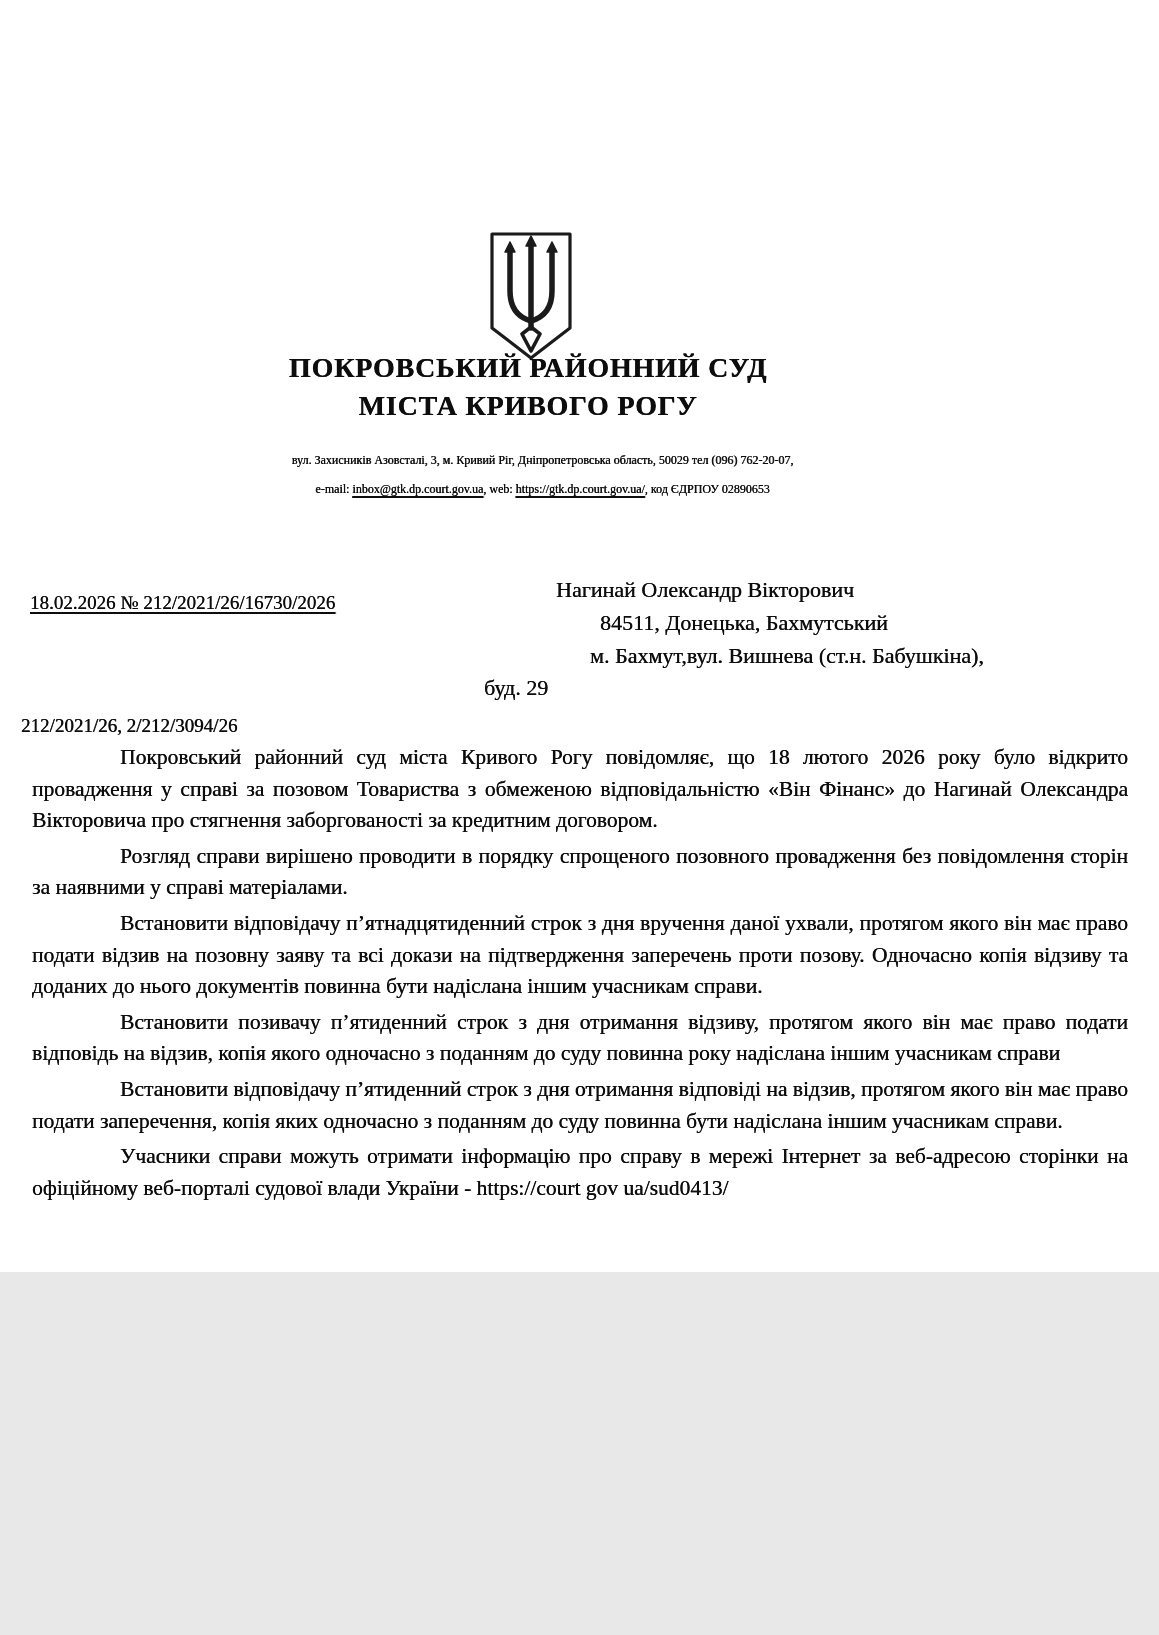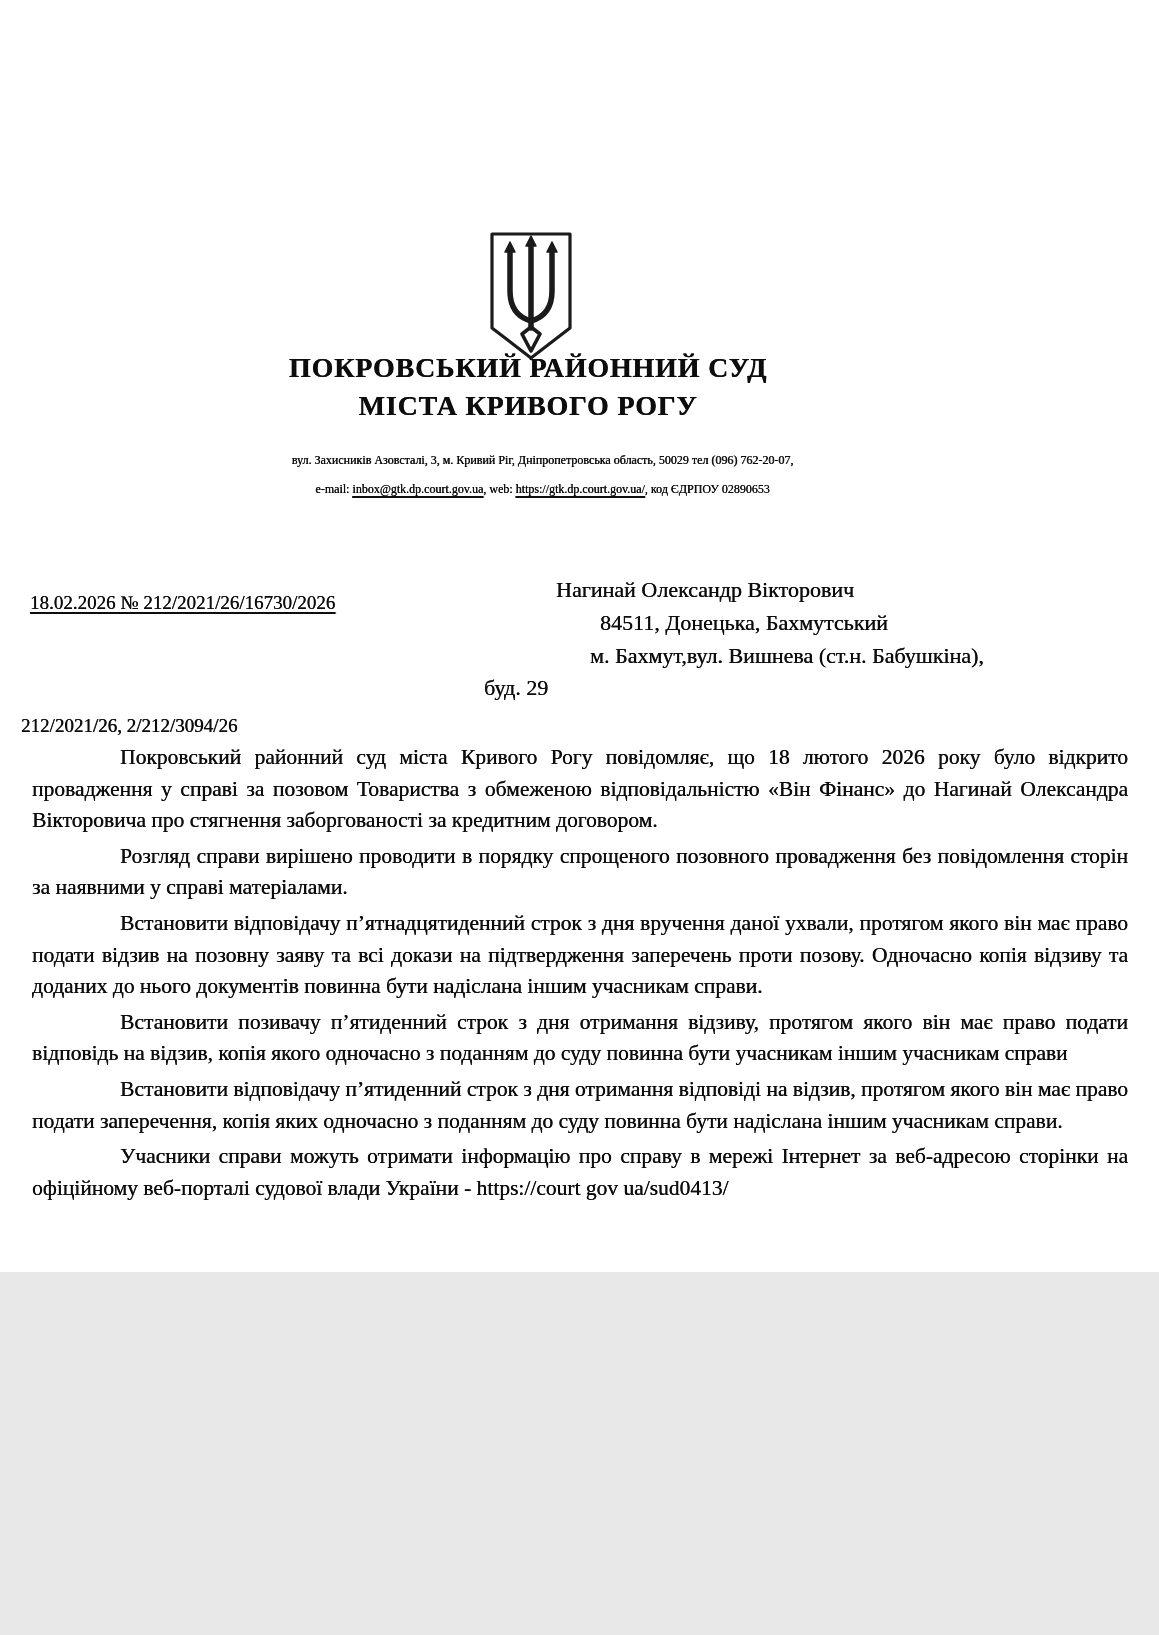--- a/index.html
+++ b/index.html
@@ -70,21 +70,21 @@
   <div class="abs recipient scanheavy" style="left:600px;top:610px;">84511,  Донецька,  Бахмутський</div>
   <div class="abs recipient scanheavy" style="left:590px;top:643px;">м. Бахмут,вул. Вишнева (ст.н. Бабушкіна),</div>
   <div class="abs recipient scanheavy" style="left:484px;top:675px;">буд. 29</div>
 
   <div class="abs refline scanheavy" style="left:21px;top:700px;margin-top:15px;">212/2021/26, 2/212/3094/26</div>
 
   <div class="abs body-text scanheavy">
     <p>Покровський районний суд міста Кривого Рогу повідомляє, що 18 лютого 2026 року було відкрито провадження у справі за позовом Товариства з обмеженою відповідальністю «Він Фінанс» до Нагинай Олександра Вікторовича  про стягнення заборгованості за кредитним договором.</p>
     <p>Розгляд справи вирішено проводити в порядку спрощеного позовного провадження без повідомлення сторін за наявними у справі матеріалами.</p>
     <p>Встановити відповідачу п’ятнадцятиденний строк з дня вручення даної ухвали, протягом якого він має право подати відзив на позовну заяву та всі докази на підтвердження заперечень проти позову. Одночасно копія відзиву та доданих до нього документів повинна бути надіслана іншим учасникам справи.</p>
-    <p>Встановити позивачу п’ятиденний строк з дня отримання відзиву, протягом якого він має право подати відповідь на відзив, копія якого одночасно з поданням до суду повинна бути учасникам іншим учасникам справи</p>
+    <p>Встановити позивачу п’ятиденний строк з дня отримання відзиву, протягом якого він має право подати відповідь на відзив, копія якого одночасно з поданням до суду повинна року надіслана іншим учасникам справи</p>
     <p>Встановити відповідачу п’ятиденний строк з дня отримання відповіді на відзив, протягом якого він має право подати заперечення, копія яких одночасно з поданням до суду повинна бути надіслана іншим учасникам справи.</p>
     <p>Учасники справи можуть отримати інформацію про справу в мережі Інтернет за веб-адресою сторінки на офіційному веб-порталі судової влади України - https://court gov ua/sud0413/</p>
   </div>
 
   <div class="abs signblock scanheavy" style="left:35px;top:1352px;">Суддя Покровського районного суду</div>
   <div class="abs signblock scanheavy" style="left:35px;top:1388px;">міста Кривого Рогу</div>
   <div class="abs signblock scanheavy" style="left:790px;top:1378px;">Д. О. Козлов</div>
 
   <svg class="abs sig-svg" width="1159" height="1635" viewBox="0 0 1159 1635">
     <g fill="none" stroke="#141414" stroke-width="3.4" stroke-linecap="round" stroke-linejoin="round">

